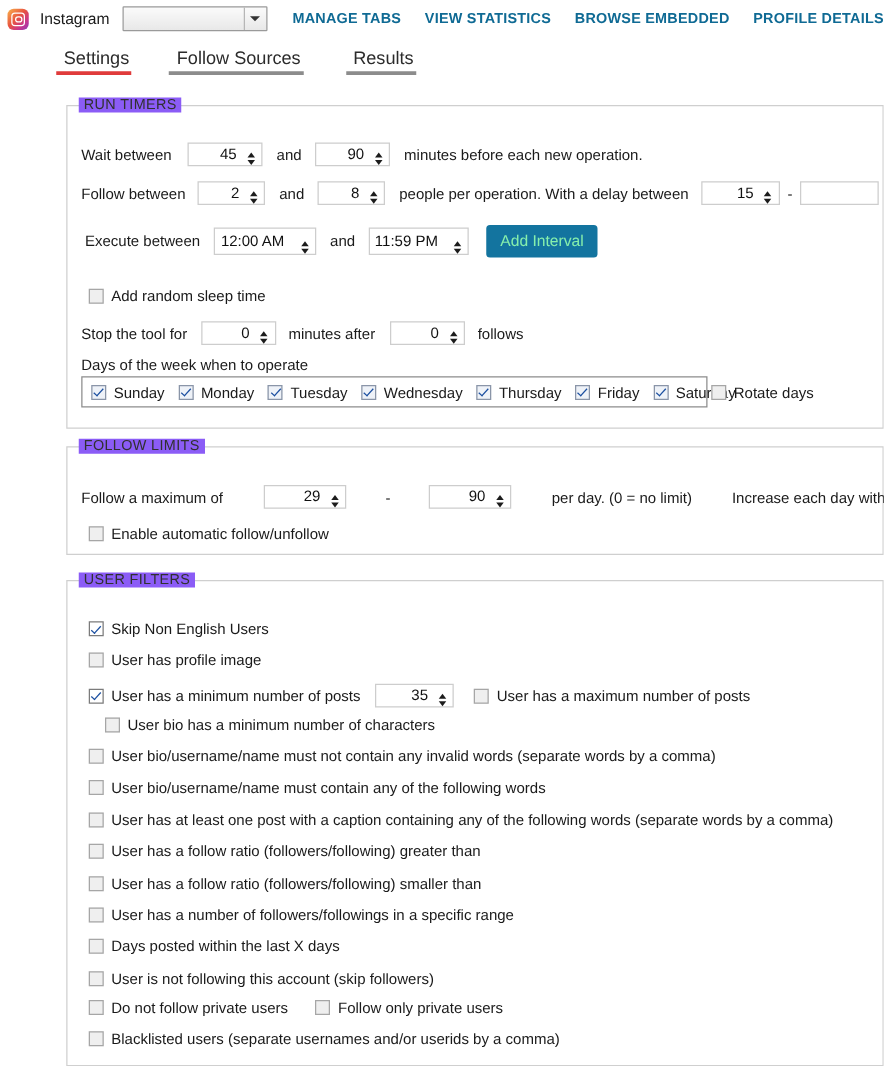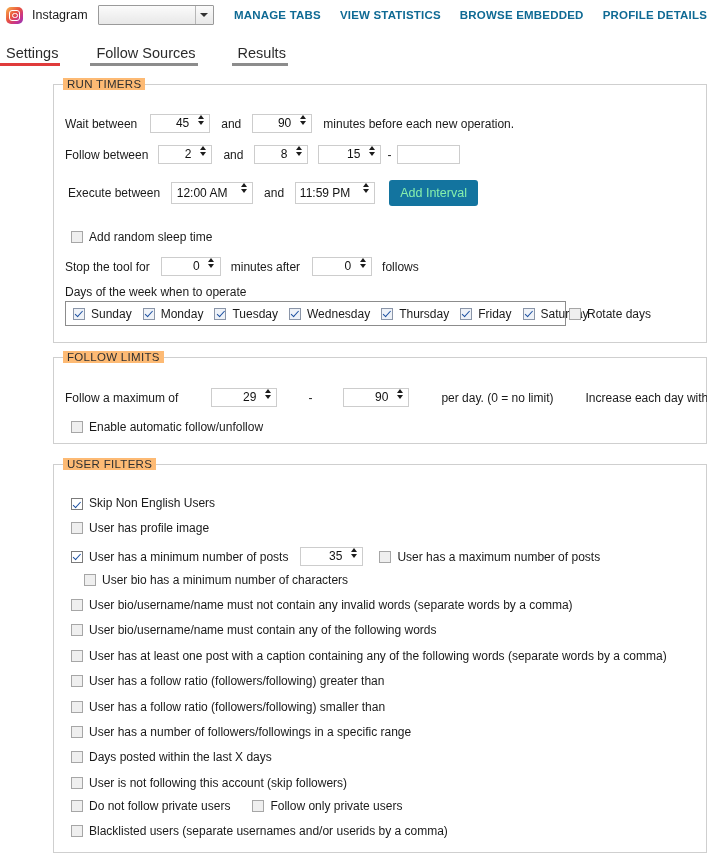--- a/index.html
+++ b/index.html
@@ -93,23 +93,24 @@
     color: #0f6a94;
     letter-spacing: 0.2px;
     white-space: nowrap;
     cursor: pointer;
   }
 
   
   .tabstrip {
     height: 31px;
     display: flex;
-    align-items: flex-end;
+    align-items: center;
     padding-left: 0px;
     position: relative;
+    margin-left: 45px;
   }
   .tab {
     position: relative;
     padding: 2px 14px 0 6px;
     font-size: 14.5px;
     color: #2b2b2b;
     cursor: pointer;
     white-space: nowrap;
   }
   .tab .bar {
@@ -127,40 +128,40 @@
   
   .group {
     position: absolute;
     border: 1px solid #cfcfcf;
     box-sizing: border-box;
   }
   .group > .legend {
     position: absolute;
     top: -7px;
     left: 9px;
-    background: #fdba74;
+    background: #8b5cf6;
     padding: 0 4px;
     font-size: 11.5px;
     color: #303030;
     letter-spacing: 0.3px;
     white-space: nowrap;
   }
 
   .row {
     position: absolute;
     display: flex;
     align-items: center;
     white-space: nowrap;
   }
   .lbl { font-size: 12px; color: #1a1a1a; }
 
   
   .spin {
     display: inline-flex;
-    align-items: flex-start;
+    align-items: flex-end;
     border: 1px solid #cdcdcd;
     background: #ffffff;
     box-sizing: border-box;
     height: 19px;
   }
   .spin .val {
     flex: 1 1 auto;
     text-align: right;
     padding-right: 5px;
     font-size: 12px;
@@ -329,20 +330,21 @@
         </span>
     </span>
     <span class="lbl" style="margin-left:11px;">and</span>
     <span class="spin" style="margin-left:11px; width:54px;">
       <span class="val">8</span>
       <span class="btns">
           <span class="up"></span>
           <span class="dn"></span>
         </span>
     </span>
+    <span class="lbl" style="margin-left:11px;">people per operation. With a delay between</span>
     <span class="spin" style="margin-left:10px; width:63px;">
       <span class="val">15</span>
       <span class="btns">
           <span class="up"></span>
           <span class="dn"></span>
         </span>
     </span>
     <span class="lbl" style="margin-left:6px;">-</span>
     <span class="spin" style="margin-left:6px; width:63px;">
       <span class="val"></span>
@@ -472,21 +474,21 @@
     <span class="cb">
       <span class="box"></span>
       <span class="cbl">Enable automatic follow/unfollow</span>
     </span>
   </div>
 </div>
 
 <div class="group filters" style="left:53px; top:464px; width:654px; height:389px;">
   <div class="legend">USER FILTERS</div>
 
-  <span class="cb" style="left:17px; top:31px;align-items:flex-end;">
+  <span class="cb" style="left:17px; top:31px;">
     <span class="box checked"></span>
     <span class="cbl">Skip Non English Users</span>
   </span>
 
   <span class="cb" style="left:17px; top:56px;">
     <span class="box"></span>
     <span class="cbl">User has profile image</span>
   </span>
 
   <span class="cb" style="left:17px; top:82px;">

